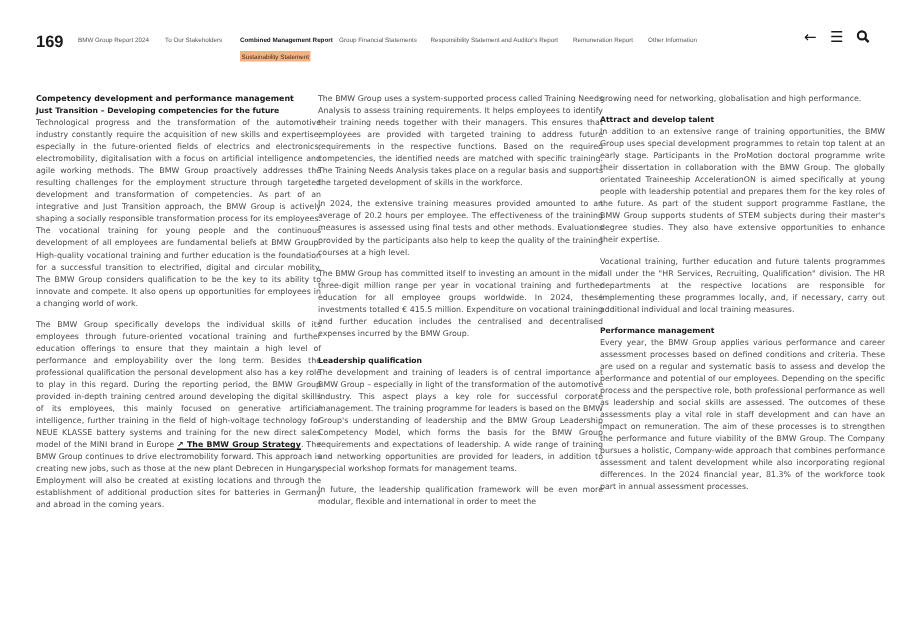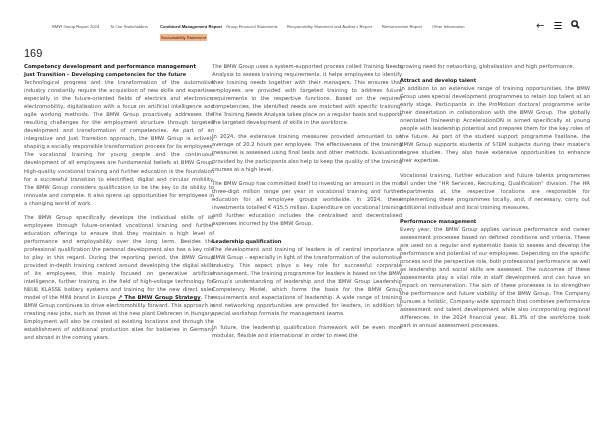--- a/index.html
+++ b/index.html
@@ -1,18 +1,18 @@
 <!DOCTYPE html>
 <html><head>
 <meta charset="utf-8">
 <style>
   html, body { margin: 0; padding: 0; background: #ffffff; }
   body { width: 600px; height: 424px; overflow: hidden; position: relative; font-family: "DejaVu Sans", sans-serif; color: #3a3a3a; }
   .header { position: absolute; left: 0; top: 0; width: 600px; height: 44px; }
-  .page-num { position: absolute; left: 24px; top: 22px; font-size: 11px; font-weight: normal; color: #1a1a1a; font-family: "Liberation Sans", sans-serif; margin-top: 25px; }
+  .page-num { position: absolute; left: 24px; top: 22px; font-size: 11px; font-weight: bold; color: #1a1a1a; font-family: "Liberation Sans", sans-serif; }
   .nav { position: absolute; top: 24px; left: 52px; font-size: 4.2px; color: #555; font-family: "Liberation Sans", sans-serif; white-space: nowrap; }
   .nav span { position: absolute; top: 0; }
   .nav .active { color: #1a1a1a; font-weight: bold; }
   .nav .sub { position: absolute; top: 10px; background: #f4b183; color: #3a2a1a; padding: 1px 1px; }
   .icons { position: absolute; top: 20px; left: 536px; display: flex; gap: 9px; align-items: center; }
   .icons span { font-size: 10px; color: #1a1a1a; line-height: 1; display: inline-block; }
   .col { position: absolute; top: 62px; width: 190px; font-size: 5.25px; line-height: 8.05px; text-align: justify; font-family: "DejaVu Sans", sans-serif; color: #4a4a4a; }
   .col p { margin: 0 0 6px 0; }
   .col h2 { font-size: 5.3px; font-weight: bold; margin: 0; color: #1a1a1a; line-height: 8px; }
   .col h3 { font-size: 5.1px; font-weight: bold; margin: 0; color: #1a1a1a; line-height: 8px; }

